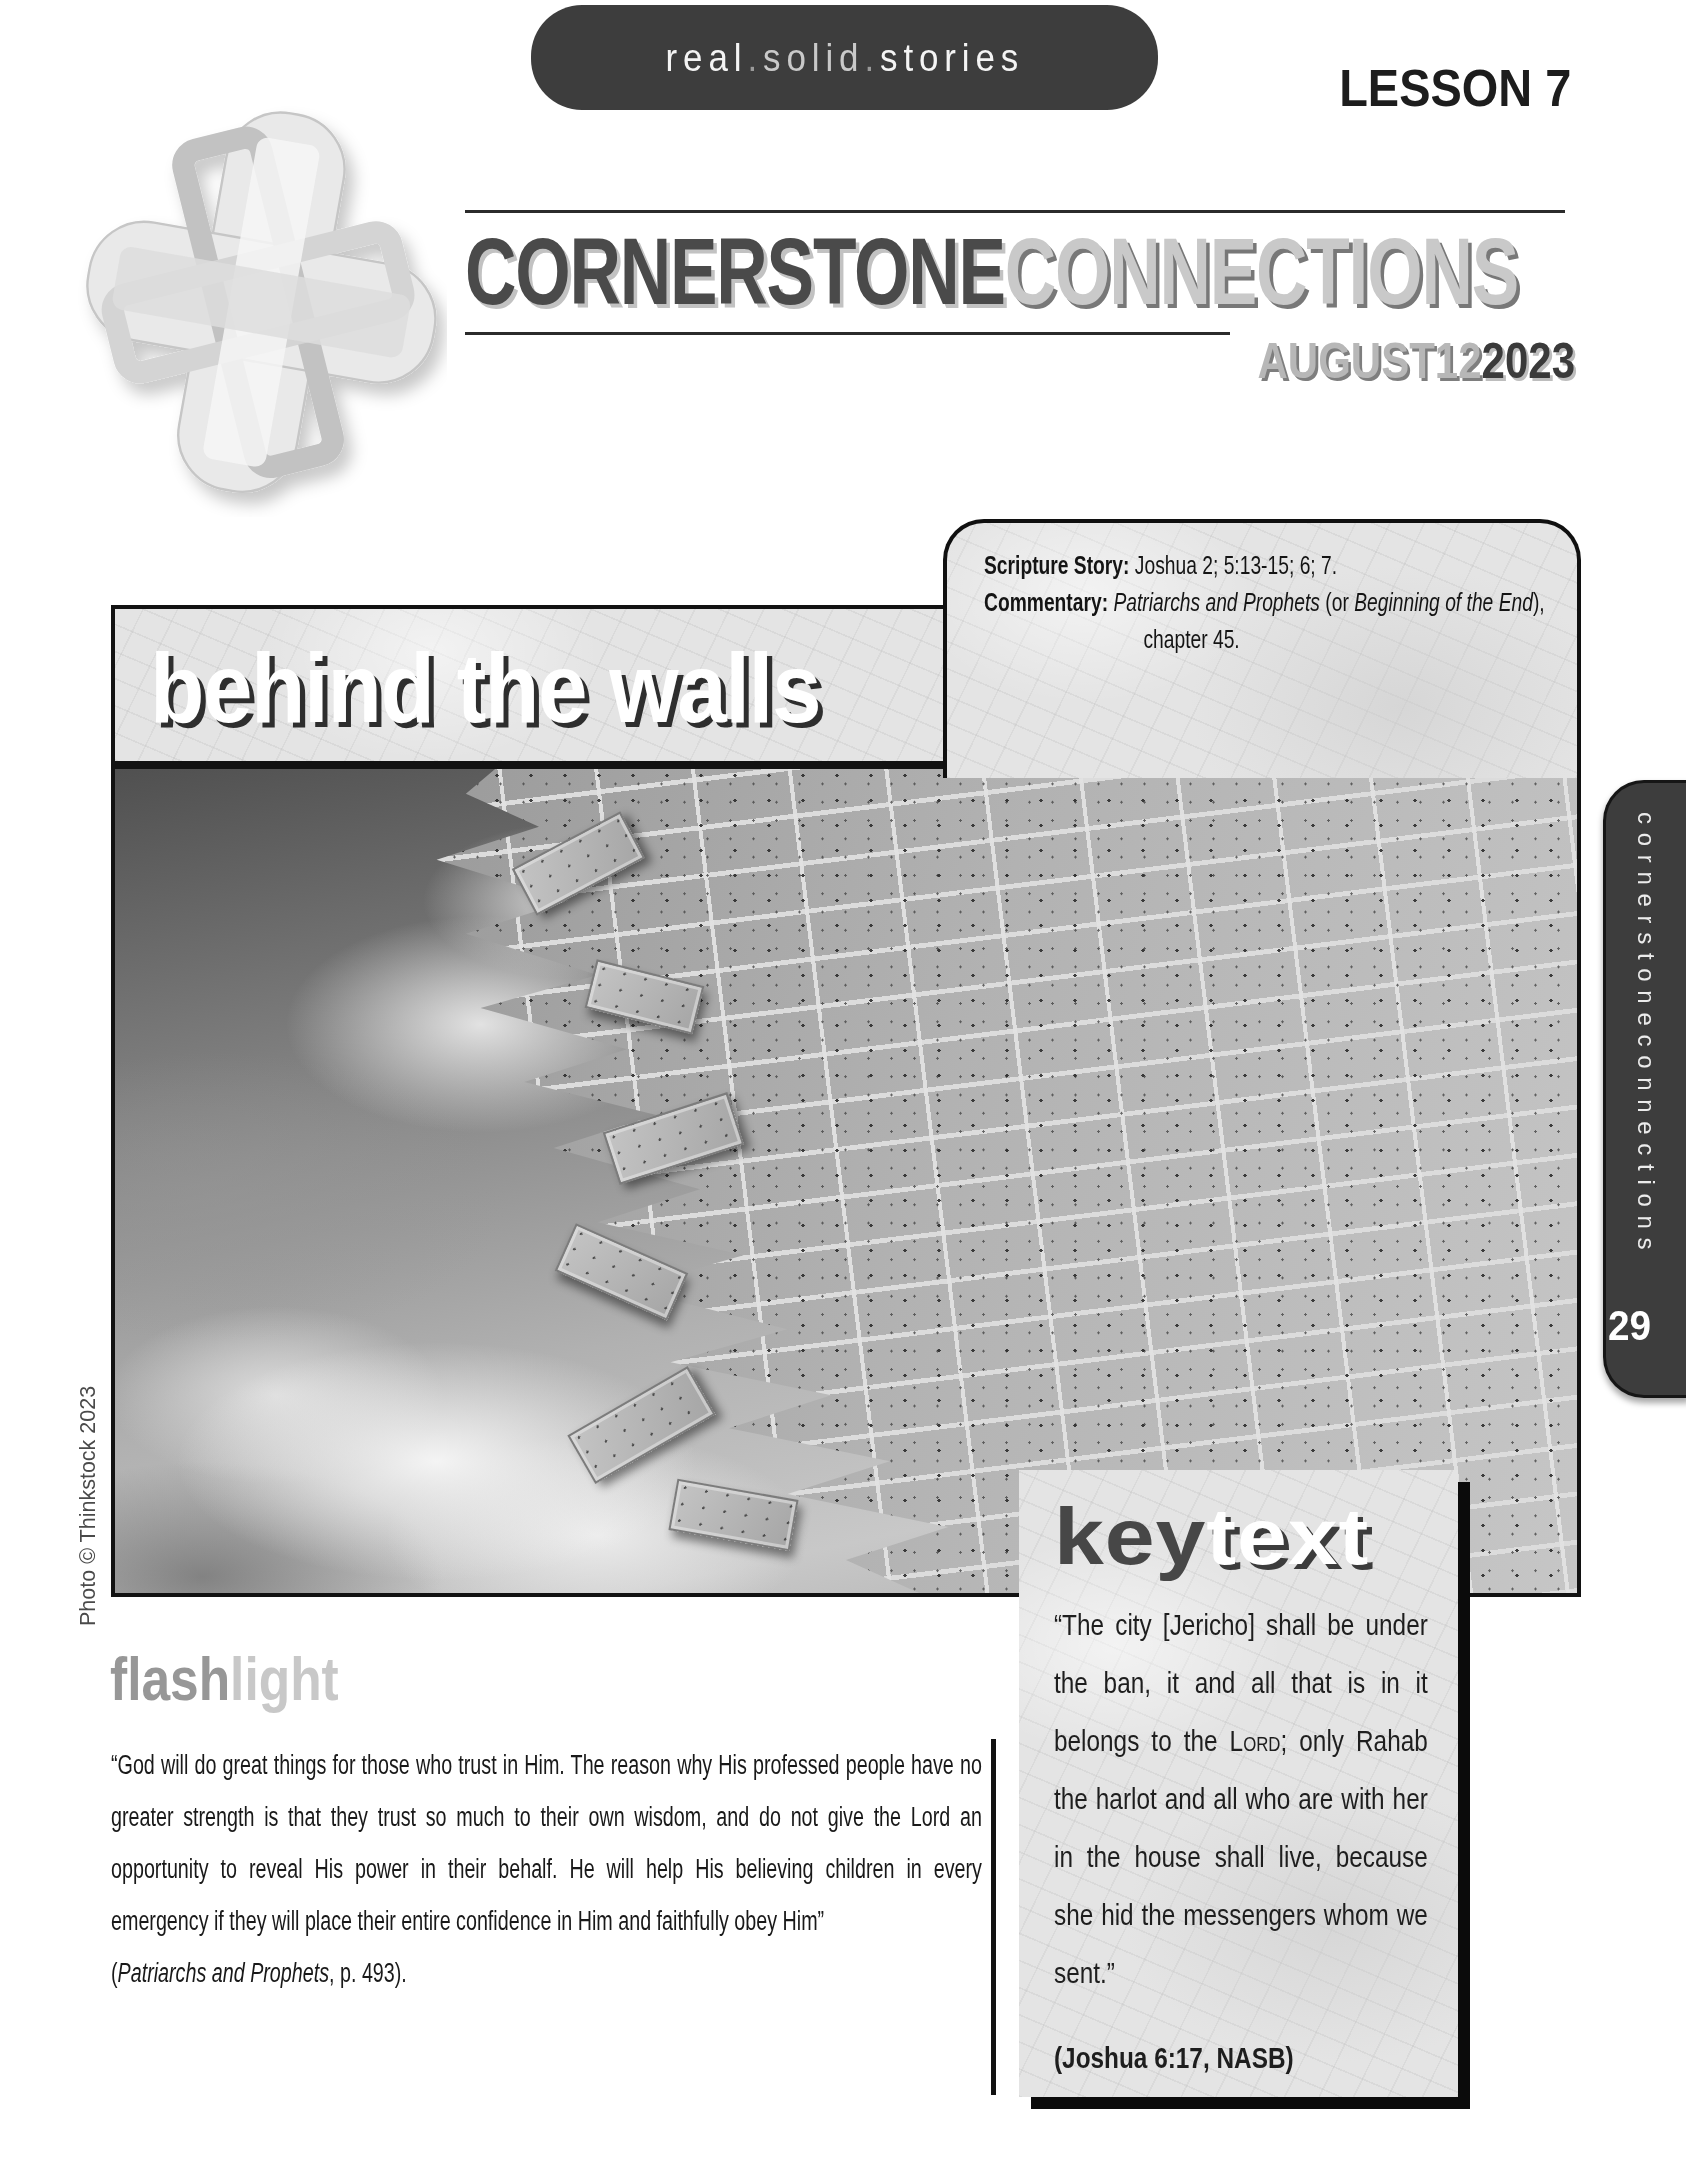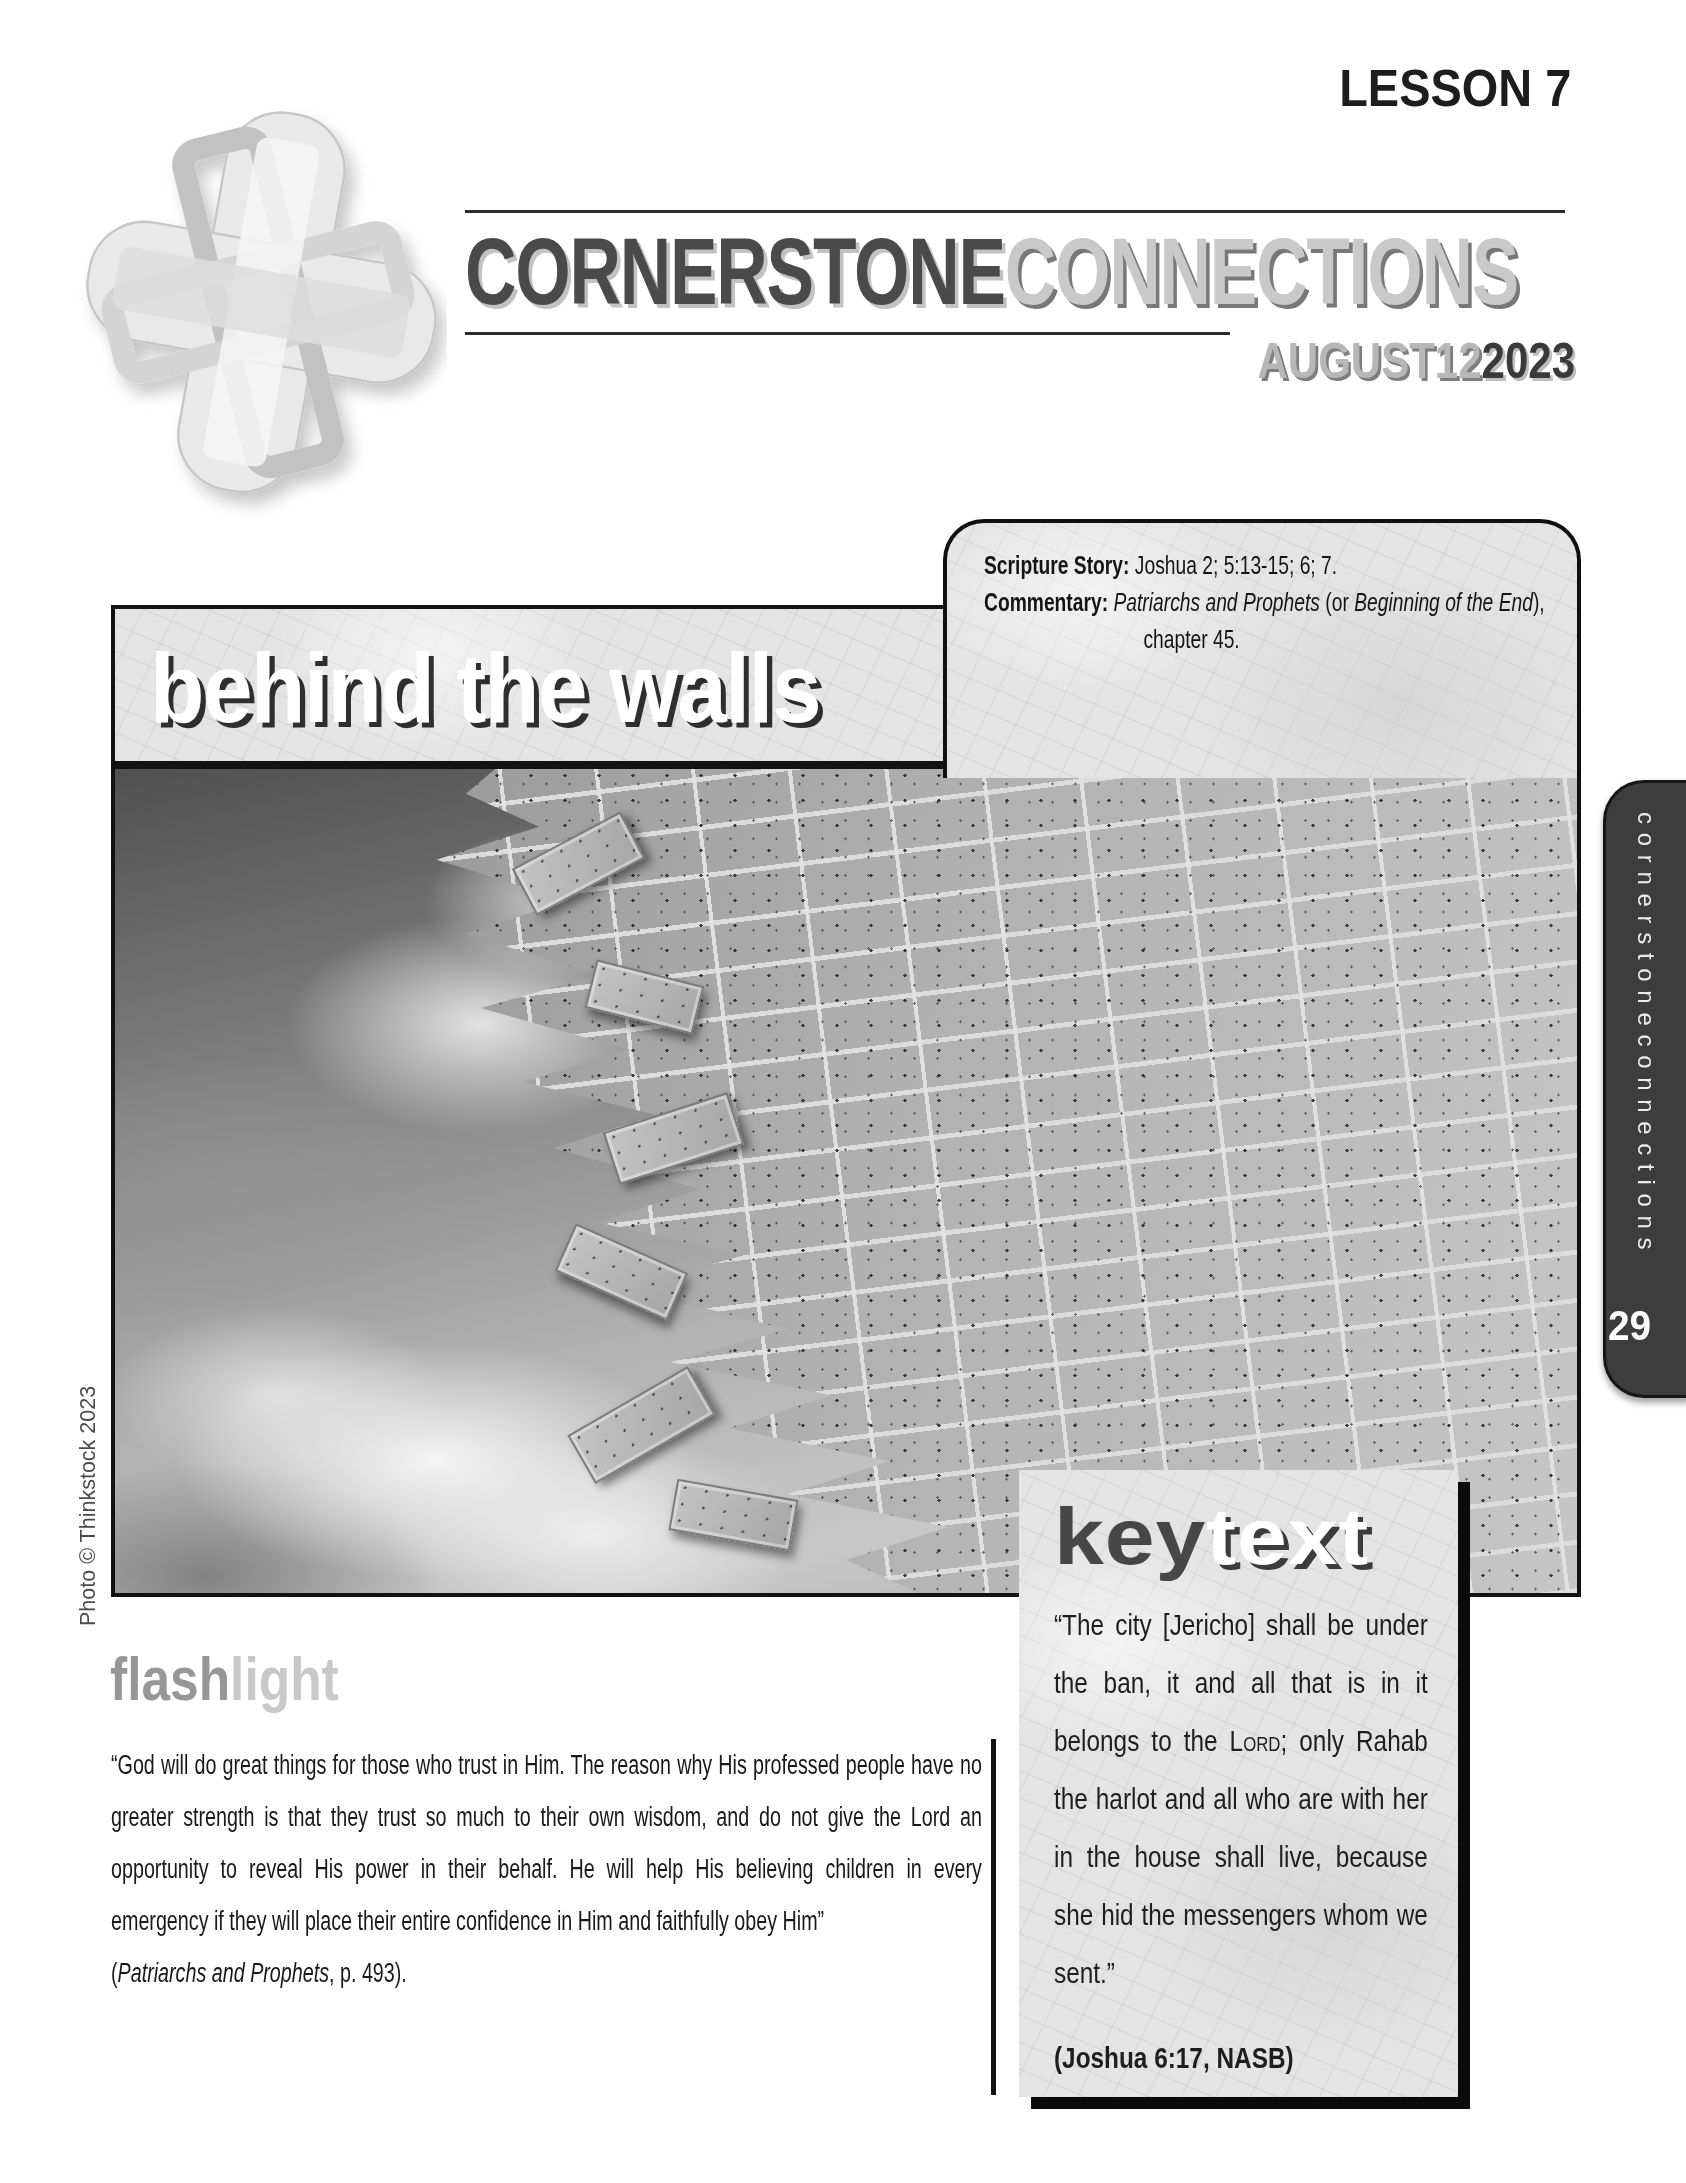--- a/index.html
+++ b/index.html
@@ -129,20 +129,23 @@
           white-space:nowrap;font-size:21.5px;color:#4a4a4a;}
 
   
   .cross-logo{left:73px;top:103px;width:374px;height:414px;}
 </style>
 </head>
 <body>
 
 <div id="stage">
 
+  <div class="abs header-pill">
+    <div class="brand"><span class="w1">real</span><span class="dot">.</span><span class="w2">solid</span><span class="dot">.</span><span class="w3">stories</span></div>
+  </div>
 
   <div class="abs lesson">LESSON 7</div>
 
   <svg class="abs cross-logo" viewBox="0 0 470 520">
     <defs>
       <filter id="soft" x="-30%" y="-30%" width="160%" height="160%">
         <feDropShadow dx="10" dy="14" stdDeviation="10" flood-color="#000" flood-opacity="0.22"></feDropShadow>
       </filter>
     </defs>
     <g filter="url(#soft)">

